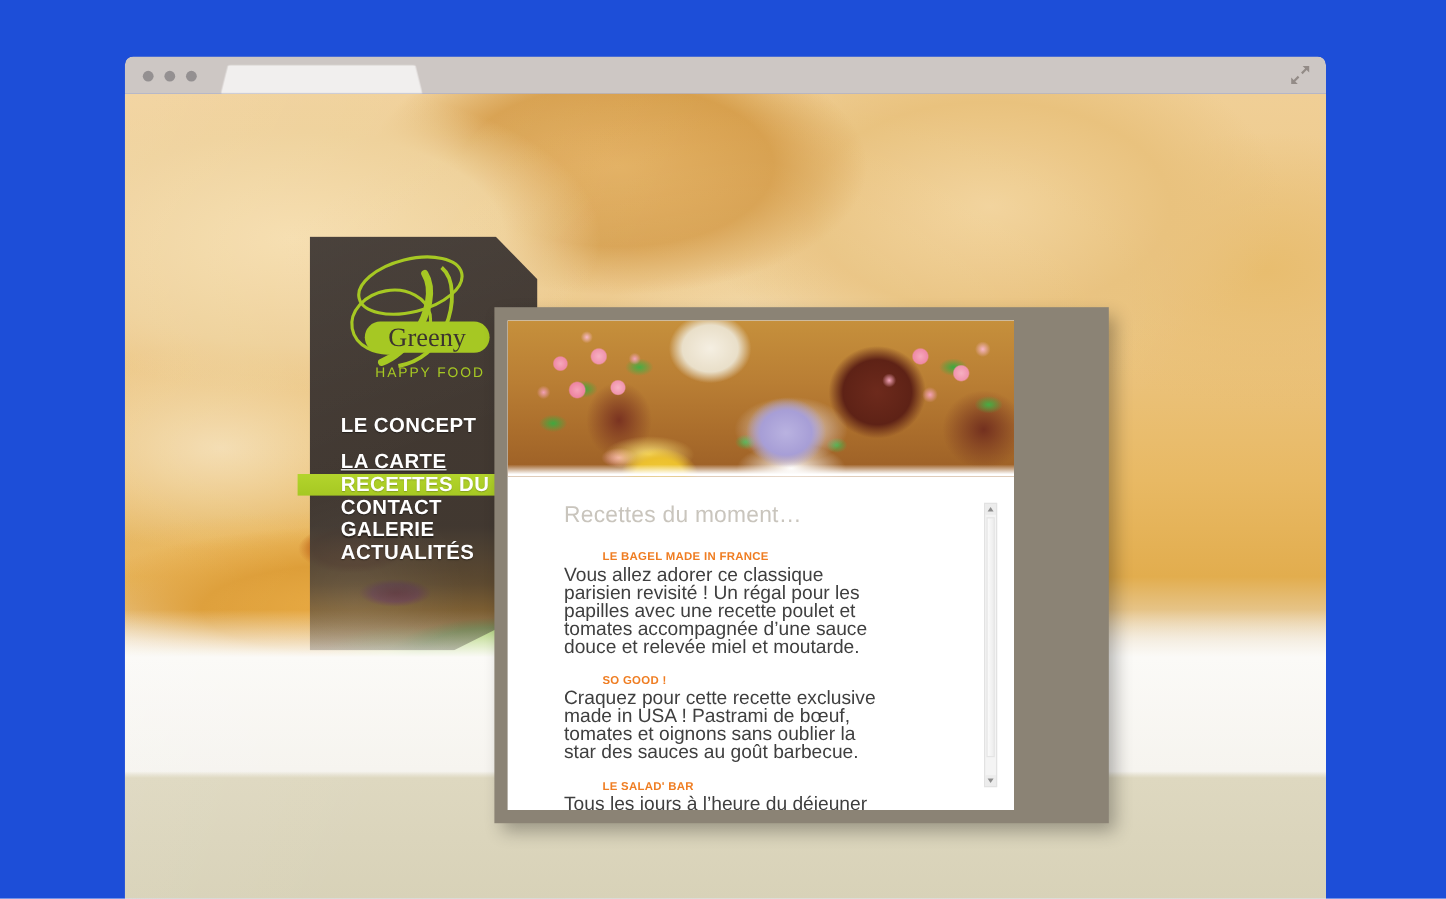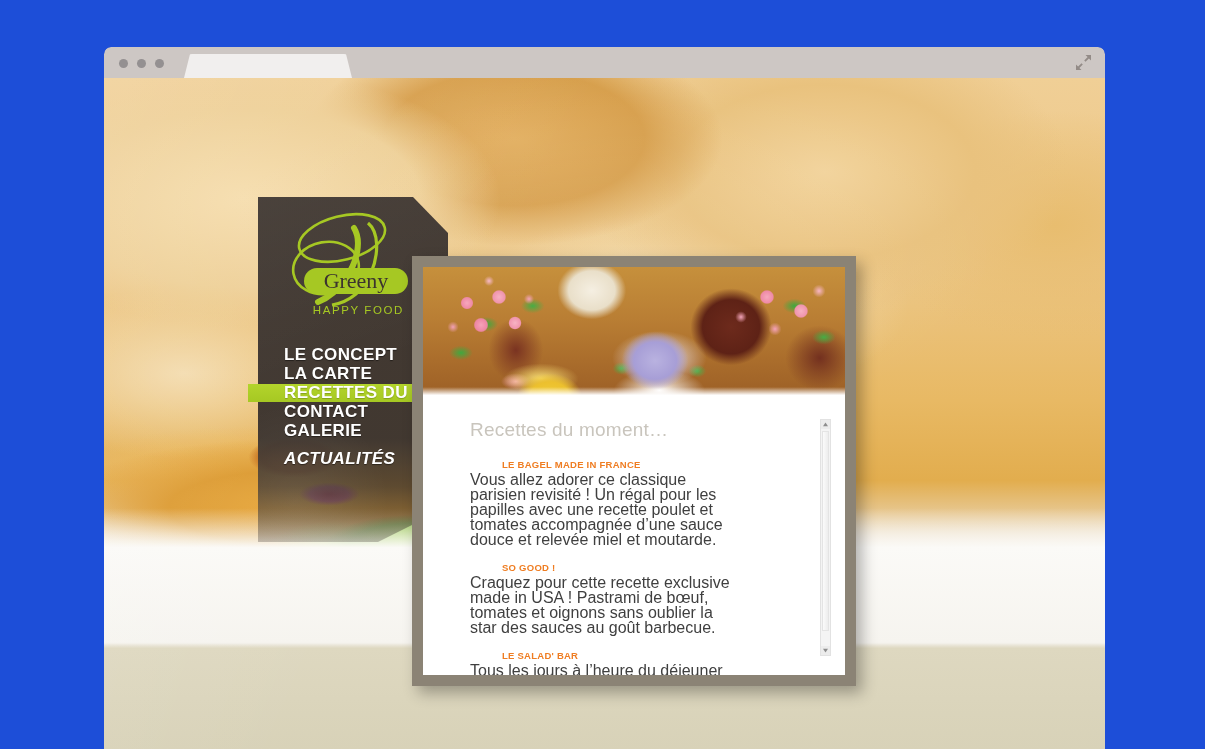--- a/index.html
+++ b/index.html
@@ -198,21 +198,21 @@
     background: linear-gradient(to bottom, #b3d42c 0%, #a6c823 100%);
     color: #ffffff;
     text-shadow: 0 1px 1px rgba(0,0,0,0.22);
   }
 
   
   #content-card {
     position: absolute;
     left: 308px;
     top: 178px;
-    width: 444px;
+    width: 512px;
     height: 430px;
     background: #8b8375;
     box-shadow: 6px 7px 14px rgba(0,0,0,0.30);
   }
   #content-inner {
     position: absolute;
     left: 11px;
     top: 11px;
     width: 422px;
     height: 408px;
@@ -379,33 +379,33 @@
           <rect x="46" y="62" width="104" height="26" rx="13" fill="#a6c823"></rect>
           <text x="98" y="82" font-family="'Liberation Serif', serif" font-size="22" fill="#3c342f" text-anchor="middle">Greeny</text>
           <text x="146" y="108" font-family="'Liberation Sans', sans-serif" font-size="11.5" letter-spacing="1.6" fill="#a6c823" text-anchor="end">HAPPY FOOD</text>
         </svg>
       </div>
 
       <div id="nav-menu">
         <div class="nav-item">
           <span>LE CONCEPT</span>
         </div>
-        <div class="nav-item" style="margin-top:1px;">
+        <div class="nav-item" style="margin-top:12px;text-decoration:underline;">
           <span>LA CARTE</span>
         </div>
         <div class="nav-item active" style="margin-top:1px;">
           <span>RECETTES DU MOMENT</span>
         </div>
         <div class="nav-item" style="margin-top:1px;">
           <span>CONTACT</span>
         </div>
         <div class="nav-item" style="margin-top:1px;">
           <span>GALERIE</span>
         </div>
-        <div class="nav-item" style="margin-top:10px;font-style:italic;">
+        <div class="nav-item" style="margin-top:1px;">
           <span>ACTUALITÉS</span>
         </div>
       </div>
 
       <div id="content-card">
         <div id="content-inner">
 
           <div id="cupcakes-banner"></div>
 
           <div id="content-body">

